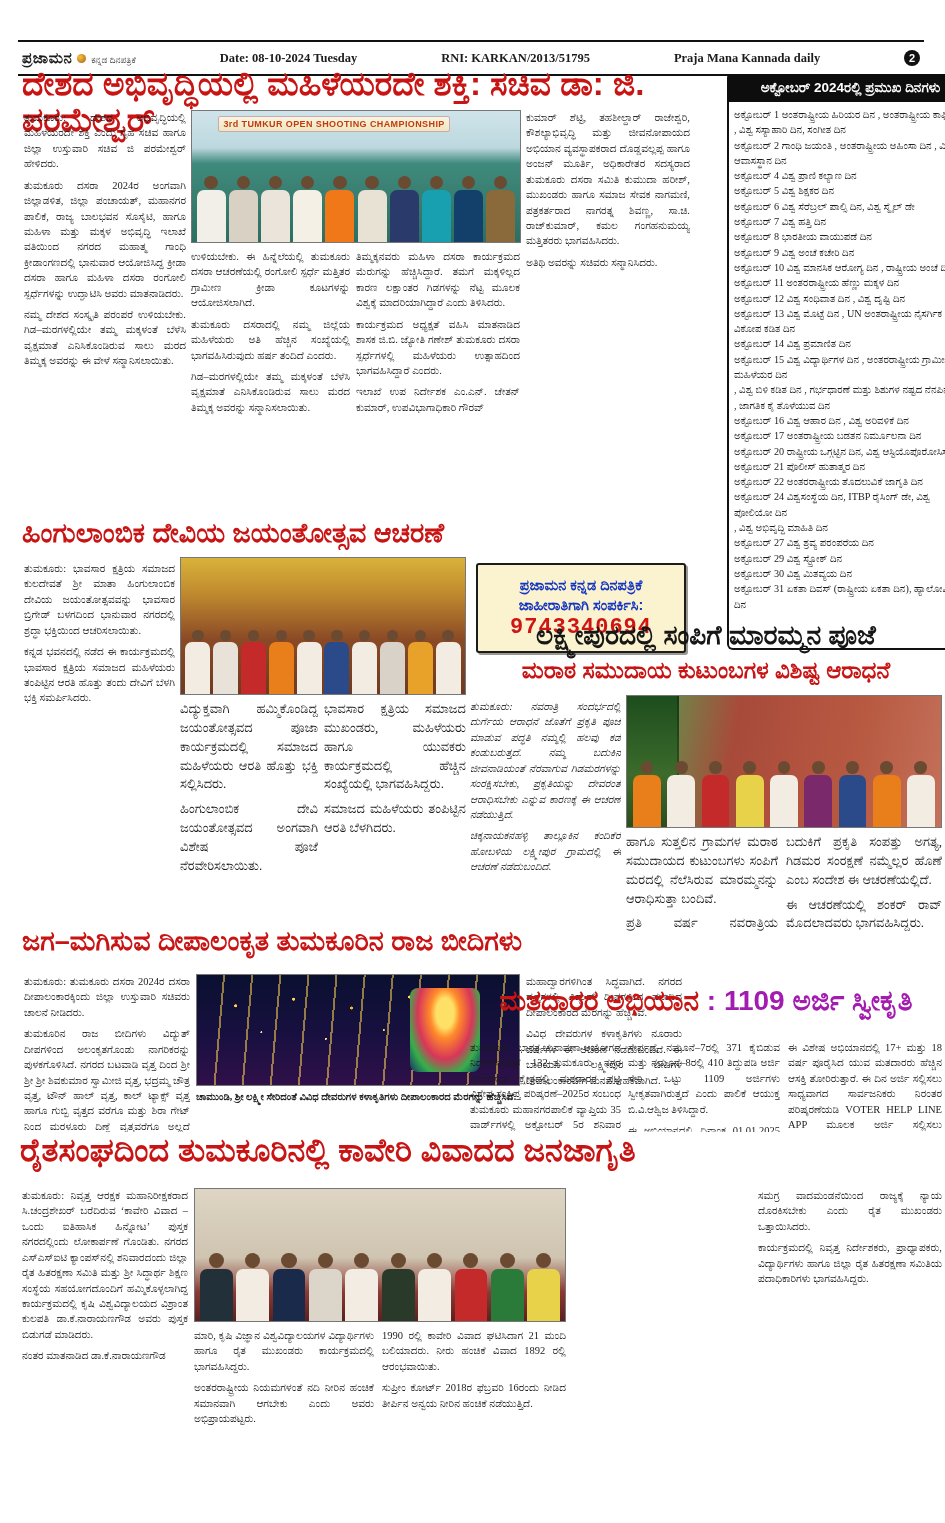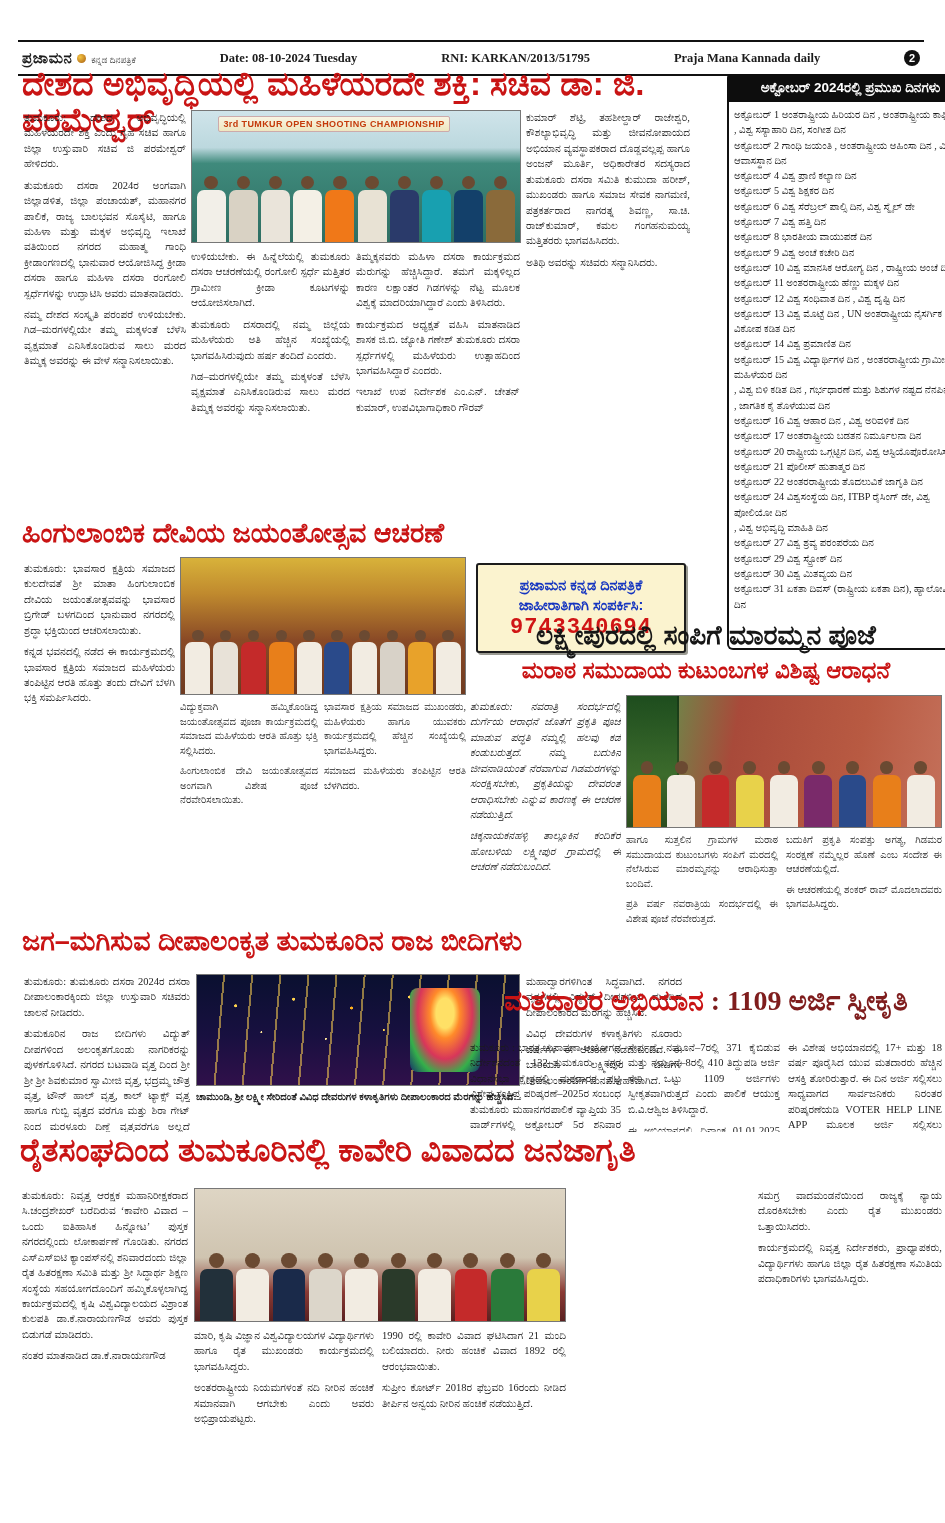--- a/index.html
+++ b/index.html
@@ -18,34 +18,34 @@
                display:flex;align-items:center;justify-content:center;}
   
   .hl{font-weight:bold;line-height:1.08;}
   .hl-red{color:#c91414;}
   #hl-main{left:22px;top:66px;width:666px;font-size:33px;}
   #hl-hingula{left:22px;top:519px;width:452px;font-size:27px;}
   #hl-sampige{left:470px;top:621px;width:472px;font-size:26.5px;color:#161616;text-align:center;}
   #hl-sampige-sub{left:470px;top:658px;width:472px;font-size:23px;text-align:center;}
   #hl-streets{left:22px;top:927px;width:660px;font-size:27px;}
   #hl-voter{left:470px;top:986px;width:472px;font-size:28px;text-align:center;}
-  #hl-voter .black-part{color:#7f1d1d;font-family:Liberation Serif, serif;}
+  #hl-voter .black-part{color:#a21caf;font-family:Liberation Sans, sans-serif;}
   #hl-kaveri{left:20px;top:1133px;width:905px;font-size:32px;}
   
   #octbox{left:695px;top:74px;width:247px;height:586px;margin-left:32px;}
   #octbox .oct-head{background:#0d0d0d;color:#fff;font-weight:bold;font-size:13.5px;text-align:center;
                     padding:4px 2px;border:2px solid #0d0d0d;border-radius:4px 4px 0 0;}
   #octbox .oct-body{border:2px solid #111;border-top:none;border-radius:0 0 6px 6px;height:548px;box-sizing:border-box;
                     padding:5px 5px;font-size:10.2px;line-height:1.5;overflow:hidden;font-family:"Liberation Serif",serif;}
   #octbox .oct-body p{margin:0;}
   
   .col{font-size:10.5px;line-height:1.47;text-align:justify;overflow:hidden;font-family:"Liberation Serif",serif;
        overflow-wrap:anywhere;}
   .col p{margin:0 0 6px 0;text-indent:0;}
-  .col.small{font-size:10px;line-height:1.45;}
+  .col.small{font-size:13px;line-height:1.45;}
   
   #m-c1{left:24px;top:110px;width:162px;height:410px;}
   #m-photo{left:191px;top:110px;width:330px;height:133px;}
   #m-c2{left:191px;top:249px;width:159px;height:271px;}
   #m-c3{left:356px;top:249px;width:164px;height:271px;}
   #m-c4{left:526px;top:110px;width:164px;height:410px;}
   
   #h-c1{left:24px;top:561px;width:151px;height:370px;}
   #h-photo{left:180px;top:557px;width:286px;height:138px;}
   #h-cap1{left:180px;top:700px;width:138px;height:231px;}

